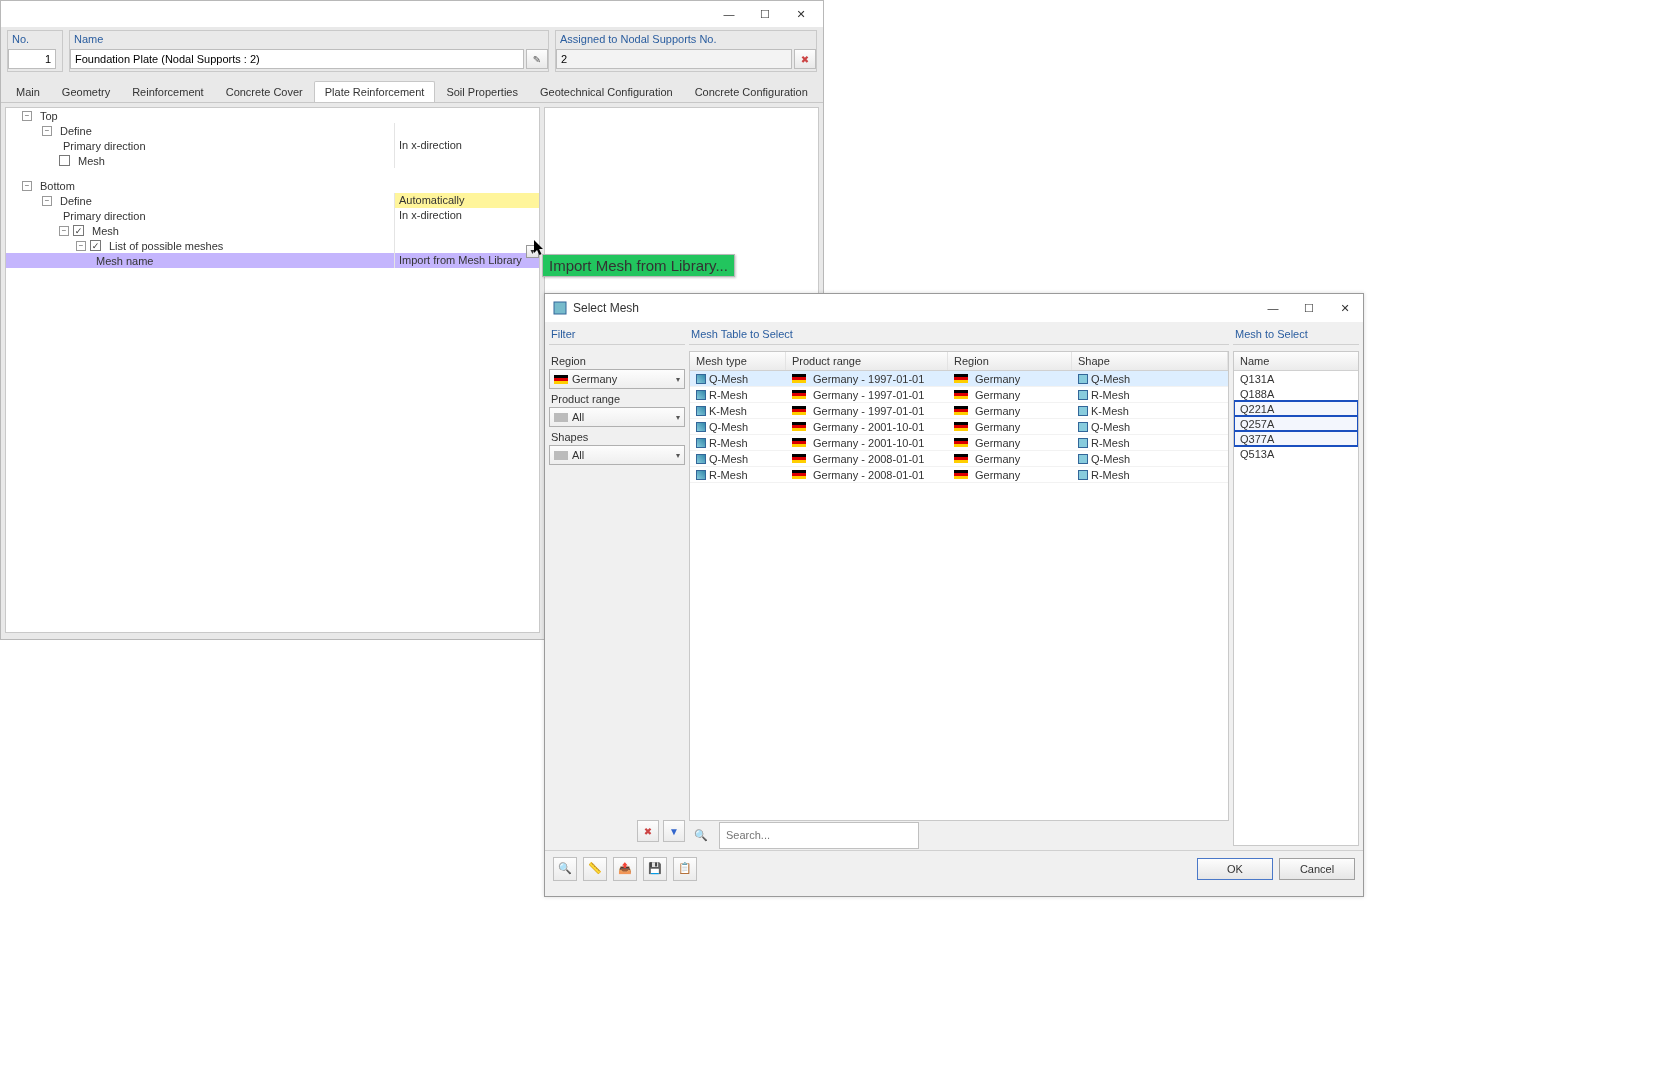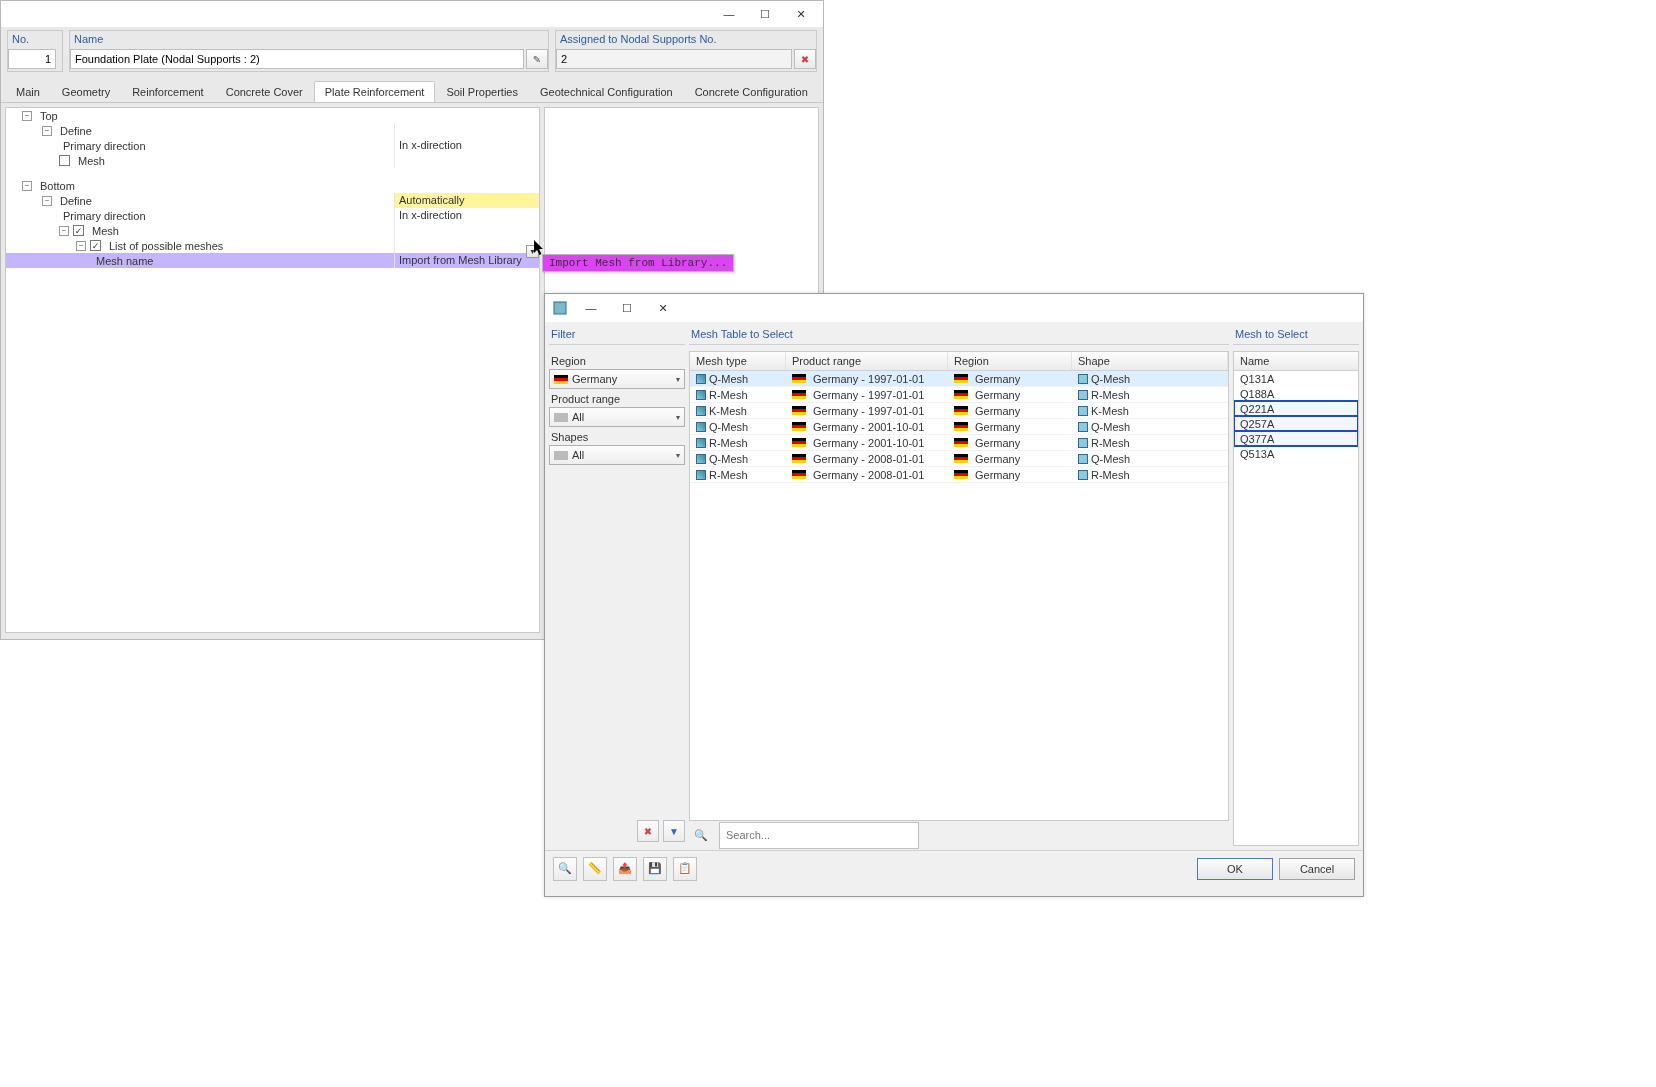--- a/index.html
+++ b/index.html
@@ -32,21 +32,21 @@
 .tindent1 { padding-left: 36px; }
 .tindent2 { padding-left: 53px; }
 .tindent3 { padding-left: 70px; }
 .tindent4 { padding-left: 86px; }
 .expander { width: 10px; height: 10px; border: 1px solid #999; display: inline-flex; align-items: center; justify-content: center; font-size: 8px; line-height: 8px; margin-right: 4px; color: #555; background: #fff; }
 .chk { width: 11px; height: 11px; border: 1px solid #777; display: inline-flex; align-items: center; justify-content: center; font-size: 9px; margin-right: 4px; background: #fff; }
 .hilite { background: #fff59b; }
 .rowsel { background: #c4b5fd; }
 .libbtn { position: absolute; width: 13px; height: 13px; border: 1px solid #999; background: linear-gradient(#fefefe,#e4e4e4); left: 520px; font-size: 8px; text-align: center; line-height: 11px; color: #333; }
 
-.tooltip { position: absolute; background: #d946ef; border: 1px solid #b8b8b8; padding: 2px 6px; font-size: 11px; box-shadow: 1px 1px 2px rgba(0,0,0,.2); font-family: Liberation Mono, monospace; }
+.tooltip { position: absolute; background: #22c55e; border: 1px solid #b8b8b8; padding: 2px 6px; font-size: 15px; box-shadow: 1px 1px 2px rgba(0,0,0,.2); }
 
 .cursor { position: absolute; width: 12px; height: 18px; pointer-events: none; z-index: 9; }
 
 
 .win2 { position: absolute; left: 544px; top: 293px; width: 820px; height: 604px; background: #f0f0f0; border: 1px solid #9a9a9a; box-shadow: 0 0 4px rgba(0,0,0,.15); }
 .win2 .titlebar2 { height: 28px; background: #fff; display: flex; align-items: center; padding-left: 8px; }
 .titlebar2 .ticon { width: 14px; height: 14px; margin-right: 6px; }
 .titlebar2 .ttl { flex: 1; font-size: 12px; }
 .titlebar2 .wbtn { width: 36px; height: 24px; display: flex; align-items: center; justify-content: center; font-size: 11px; color: #333; }
 
@@ -194,20 +194,21 @@
 <div class="tooltip" style="left:542px; top:254px">Import Mesh from Library...</div>
 <svg class="cursor" style="left:534px; top:240px" viewBox="0 0 12 18">
     <path d="M0 0 L0 13 L3 10 L5.5 15 L7.5 14 L5 9 L9 9 Z" fill="#000"></path>
   </svg>
 
 <div class="win2">
   <div class="titlebar2">
     <svg class="ticon" viewBox="0 0 14 14">
         <rect x="1" y="1" width="12" height="12" fill="#7bc" stroke="#369"></rect>
       </svg>
+    <div class="ttl">Select Mesh</div>
     <div class="wbtn">—</div>
     <div class="wbtn">☐</div>
     <div class="wbtn">✕</div>
   </div>
 
   <div class="dbody">
 
     <div class="filterpnl">
       <div class="panelhdr">Filter</div>
       <div class="flabel">Region</div>

